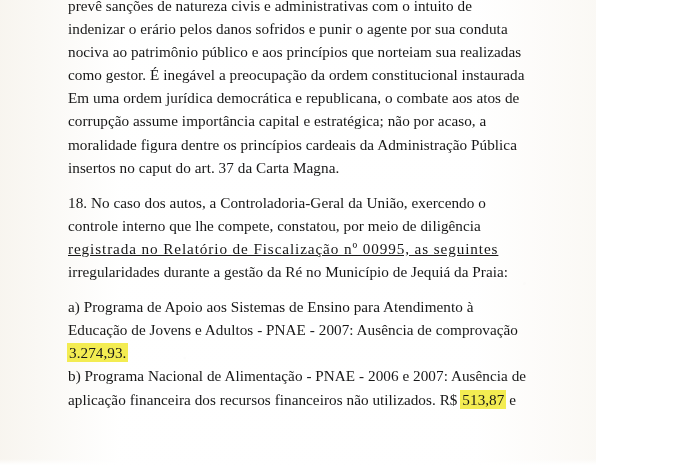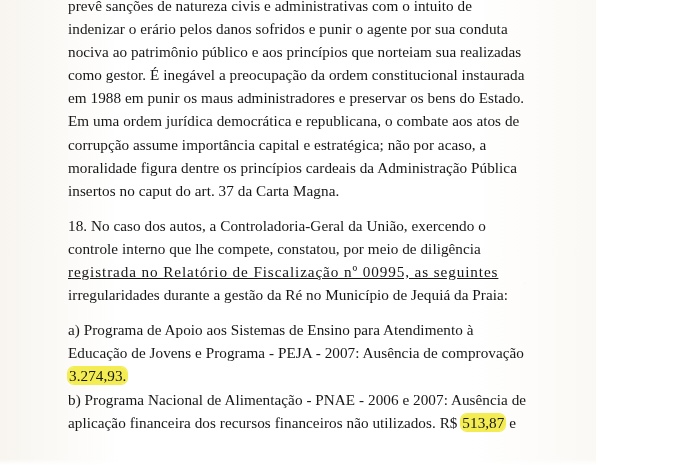--- a/index.html
+++ b/index.html
@@ -57,21 +57,20 @@
   }
   .line.justify {
     display: flex;
     justify-content: space-between;
   }
   .line.justify > span { display: inline-block; }
   .hl {
     background: #f3ec52;
     box-shadow: 0 0 0 1px #f3ec52;
     padding: 0 1px;
-    border-radius: 6px;
   }
   .bottom-fade {
     position: absolute;
     left: 0;
     bottom: 0;
     width: 697px;
     height: 6px;
     background: linear-gradient(to bottom, rgba(255,255,255,0), #ffffff);
     pointer-events: none;
   }
@@ -83,37 +82,36 @@
 
   <div class="text-col">
 
     <p class="para" style="margin-top:-6px;">
       <span class="line justify">
         <span>prevê sanções de natureza civis e administrativas com o intuito de</span>
       </span>
       <span class="line"><span>indenizar o erário pelos danos sofridos e punir o agente por sua conduta</span></span>
       <span class="line"><span>nociva ao patrimônio público e aos princípios que norteiam sua realizadas</span></span>
       <span class="line"><span>como gestor. É inegável a preocupação da ordem constitucional instaurada</span></span>
-      <span class="line"><span>em 1988 em punir os maus administradores e preservar os bens do Estado.</span></span>
       <span class="line"><span>Em uma ordem jurídica democrática e republicana, o combate aos atos de</span></span>
       <span class="line"><span>corrupção assume importância capital e estratégica; não por acaso, a</span></span>
       <span class="line"><span>moralidade figura dentre os princípios cardeais da Administração Pública</span></span>
       <span class="line"><span>insertos no caput do art. 37 da Carta Magna.</span></span>
     </p>
 
     <p class="para gap-top">
       <span class="line"><span>18. No caso dos autos, a Controladoria-Geral da União, exercendo o</span></span>
       <span class="line"><span>controle interno que lhe compete, constatou, por meio de diligência</span></span>
       <span class="line" style="letter-spacing:0.9px;text-decoration:underline;"><span>registrada no Relatório de Fiscalização nº 00995, as seguintes</span></span>
       <span class="line"><span>irregularidades durante a gestão da Ré no Município de Jequiá da Praia:</span></span>
     </p>
 
     <p class="para gap-top">
       <span class="line"><span>a) Programa de Apoio aos Sistemas de Ensino para Atendimento à</span></span>
-      <span class="line"><span>Educação de Jovens e Programa - PEJA - 2007: Ausência de comprovação</span></span>
+      <span class="line"><span>Educação de Jovens e Adultos - PNAE - 2007: Ausência de comprovação</span></span>
       <span class="line"><span class="hl">3.274,93.</span></span>
     </p>
 
     <p class="para">
       <span class="line"><span>b) Programa Nacional de Alimentação - PNAE - 2006 e 2007: Ausência de</span></span>
       <span class="line">aplicação financeira dos recursos financeiros não utilizados. R$ <span class="hl">513,87</span> e</span>
 
     </p>
 
   </div>

